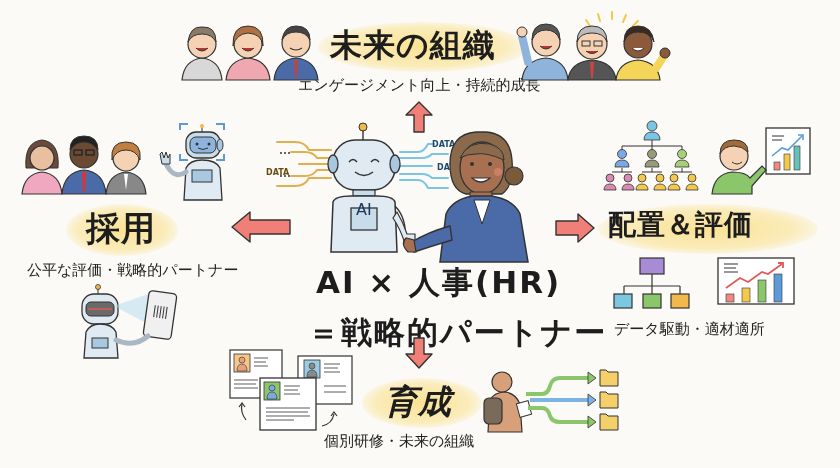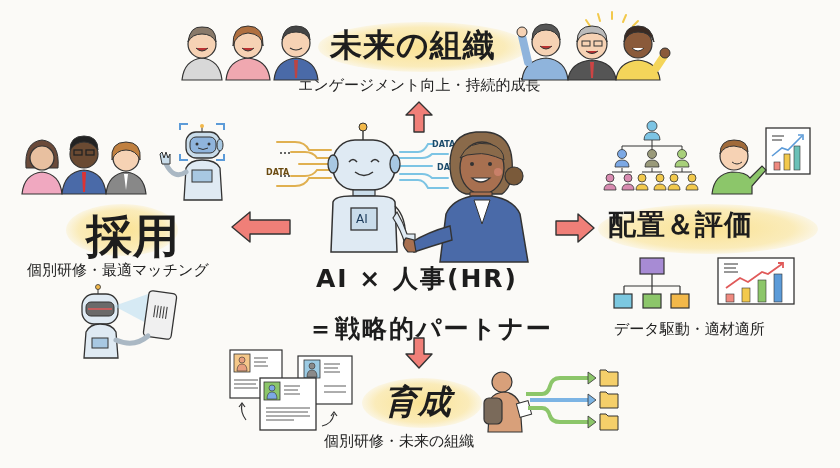--- a/index.html
+++ b/index.html
@@ -23,21 +23,21 @@
     letter-spacing: 1px;
   }
   .sub {
     position: absolute;
     font-size: 15px;
     white-space: nowrap;
     color: #222;
   }
   .center-title {
     position: absolute;
-    font-size: 25px;
+    font-size: 31px;
     font-weight: bold;
     white-space: nowrap;
     letter-spacing: 2px;
   }
   svg { position: absolute; overflow: visible; }
 </style>
 </head>
 <body>
 
 <div class="hl" style="left:318px;top:22px;width:210px;height:50px;"></div>
@@ -139,21 +139,21 @@
   <ellipse cx="70" cy="42" rx="5" ry="9" fill="#a8c8e2" stroke="#333" stroke-width="1.3"></ellipse>
   <path d="M24 40 Q28 35 32 40" fill="none" stroke="#333" stroke-width="1.5"></path>
   <path d="M46 40 Q50 35 54 40" fill="none" stroke="#333" stroke-width="1.5"></path>
   <path d="M30 50 Q39 57 48 50" fill="none" stroke="#333" stroke-width="1.5"></path>
   <rect x="28" y="68" width="22" height="6" fill="#c9dcea" stroke="#333" stroke-width="1.2"></rect>
   <path d="M8 80 Q10 74 26 74 L52 74 Q68 74 70 80 L72 130 L6 130Z" fill="#dfeaf3" stroke="#333" stroke-width="1.5"></path>
   <rect x="26" y="86" width="26" height="22" fill="#c9dcea" stroke="#333" stroke-width="1.3"></rect>
   <path d="M70 84 Q82 96 80 118 L90 120" fill="none" stroke="#333" stroke-width="1.4"></path>
   <path d="M68 96 Q76 108 80 122 L90 122 L90 112 L82 112 Q78 100 72 90Z" fill="#dfeaf3" stroke="#333" stroke-width="1.2"></path>
 </svg>
-<div class="abs" style="left:356px;top:212px;font-size:12px;color:#1a3a5a;">AI</div>
+<div class="abs" style="left:356px;top:200px;font-size:16px;color:#1a3a5a;">AI</div>
 
 <svg style="left:406px;top:130px;" width="130" height="132" viewBox="0 0 130 132">
   <path d="M70 2 Q44 4 44 34 Q44 60 60 64 L96 64 Q108 56 106 30 Q104 4 80 2Z" fill="#8a6a4a" stroke="#333" stroke-width="1.3"></path>
   <circle cx="108" cy="46" r="9" fill="#7a5a3a" stroke="#333" stroke-width="1.2"></circle>
   <ellipse cx="76" cy="38" rx="22" ry="26" fill="#a87050" stroke="#333" stroke-width="1.3"></ellipse>
   <path d="M54 28 Q62 10 84 14 Q98 18 98 30 Q80 22 70 24 Q60 24 54 28Z" fill="#8a6a4a" stroke="#333" stroke-width="1"></path>
   <circle cx="66" cy="34" r="2" fill="#333"></circle>
     <circle cx="84" cy="34" r="2" fill="#333"></circle>
   <circle cx="92" cy="42" r="4" fill="#e08a7a" opacity="0.6"></circle>
   <path d="M66 48 Q75 56 84 48 Z" fill="#fff" stroke="#333" stroke-width="1.2"></path>
@@ -205,22 +205,22 @@
   <rect x="36" y="46" width="20" height="12" fill="#a8c8e2" stroke="#333" stroke-width="1"></rect>
   <path d="M30 48 Q18 56 10 40" fill="none" stroke="#aab8c4" stroke-width="5" stroke-linecap="round"></path>
   <path d="M4 30 L6 40 L14 40 L14 30 L12 34 L10 28 L8 34 L6 28Z" fill="#c9dcea" stroke="#333" stroke-width="1"></path>
 </svg>
 
 <svg style="left:230px;top:210px;" width="60" height="34" viewBox="0 0 60 34">
   <path d="M2 17 L20 2 L20 10 L60 10 L60 24 L20 24 L20 32Z" fill="#f07f78" stroke="#333" stroke-width="1.4" stroke-linejoin="round"></path>
 </svg>
 
 <div class="hl" style="left:66px;top:204px;width:112px;height:52px;"></div>
-<div class="title" style="left:86px;top:206px;font-size:46px;">採用</div>
-<div class="sub" style="left:27px;top:261px;">個別研修・最適マッチング</div>
+<div class="title" style="left:86px;top:206px;font-size:34px;">採用</div>
+<div class="sub" style="left:27px;top:261px;">公平な評価・戦略的パートナー</div>
 
 <svg style="left:78px;top:284px;" width="106" height="74" viewBox="0 0 106 74">
   <line x1="20" y1="4" x2="20" y2="10" stroke="#333" stroke-width="1"></line>
   <circle cx="20" cy="3" r="2.5" fill="#f2b84a" stroke="#333" stroke-width="0.8"></circle>
   <rect x="4" y="10" width="36" height="30" rx="12" fill="#dfeaf3" stroke="#333" stroke-width="1.3"></rect>
   <rect x="8" y="18" width="28" height="14" rx="5" fill="#6a6a6a" stroke="#333" stroke-width="1"></rect>
   <line x1="10" y1="25" x2="34" y2="25" stroke="#e05a5a" stroke-width="1.5"></line>
   <path d="M36 22 L70 10 L70 40Z" fill="#a8d8f0" opacity="0.45"></path>
   <rect x="68" y="8" width="28" height="46" rx="4" fill="#f0f0f0" stroke="#333" stroke-width="1.3" transform="rotate(8 82 31)"></rect>
   <g stroke="#333" stroke-width="1" transform="rotate(8 82 31)">

